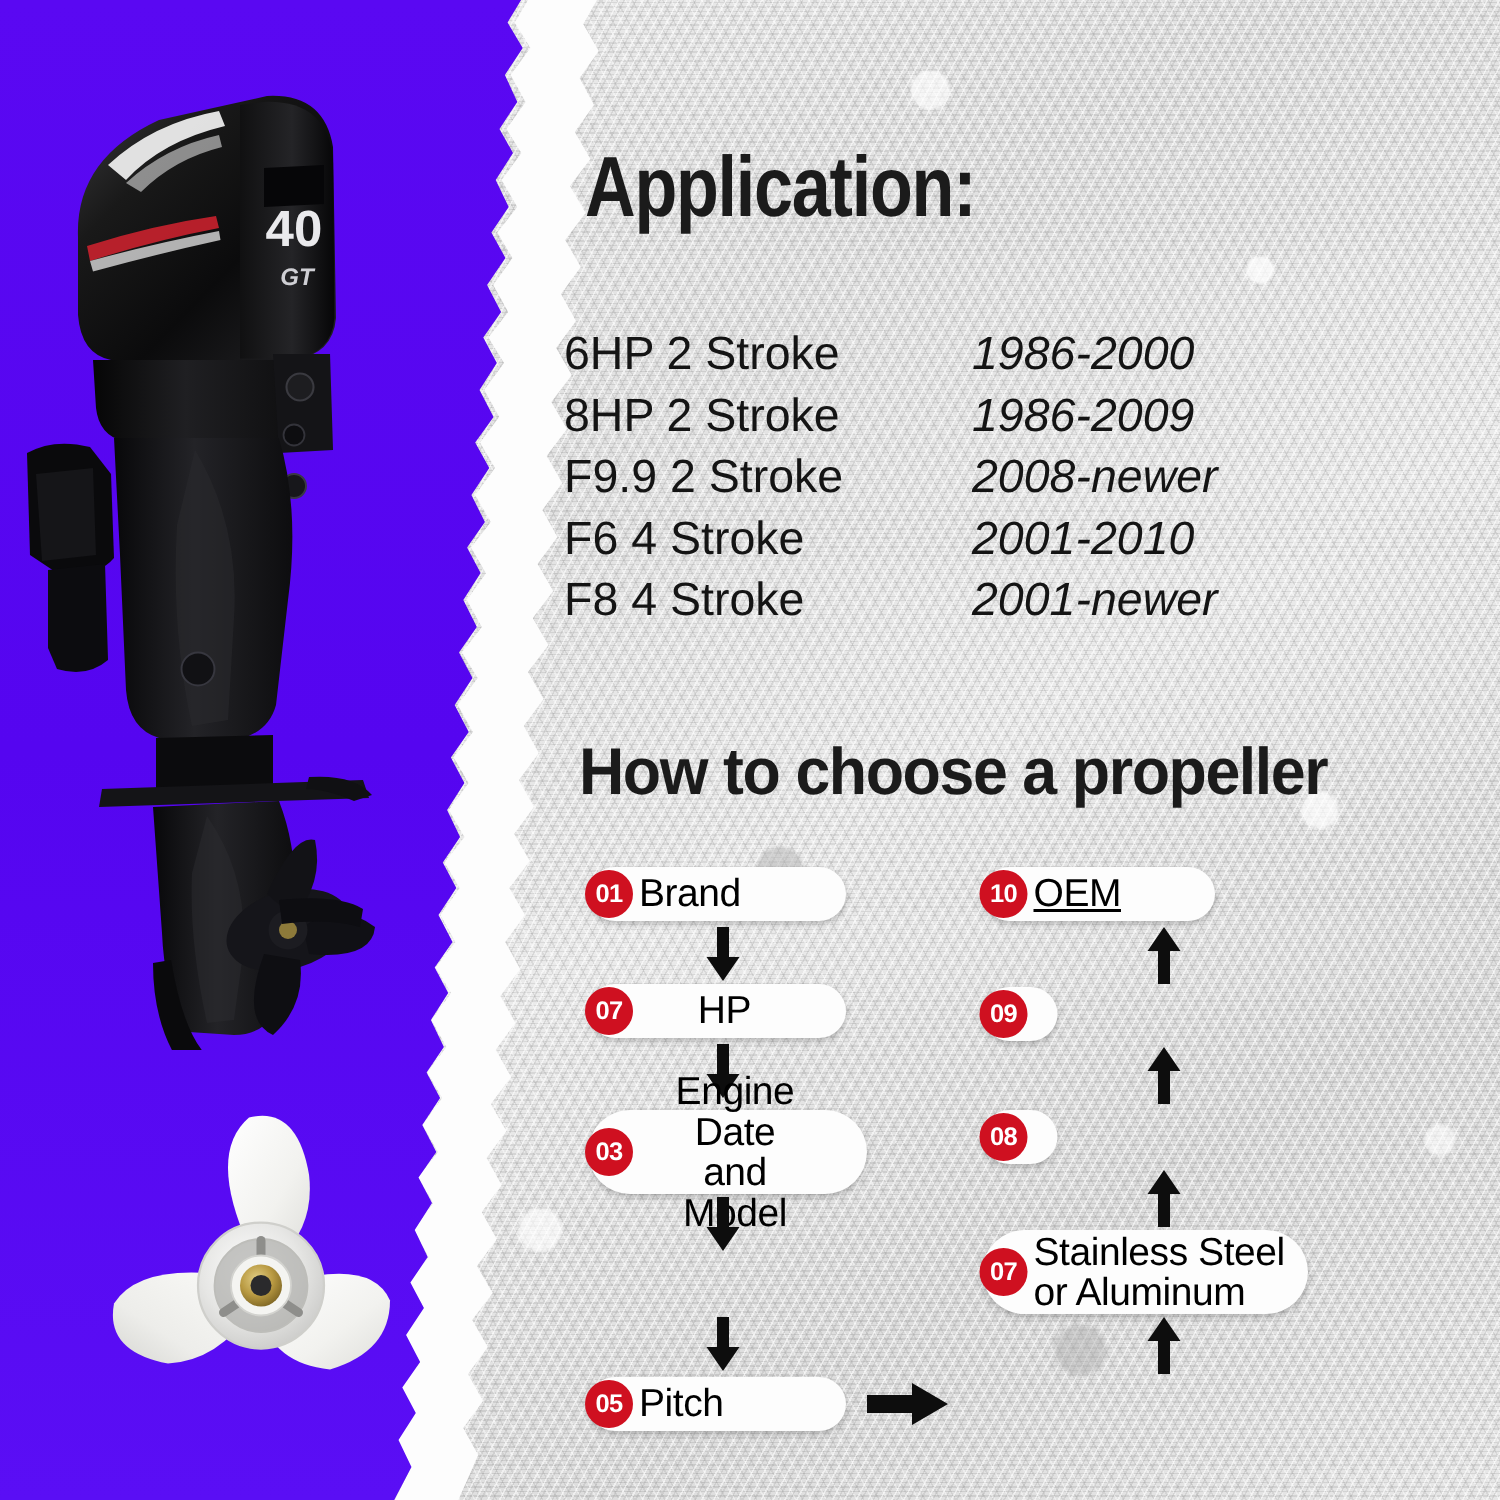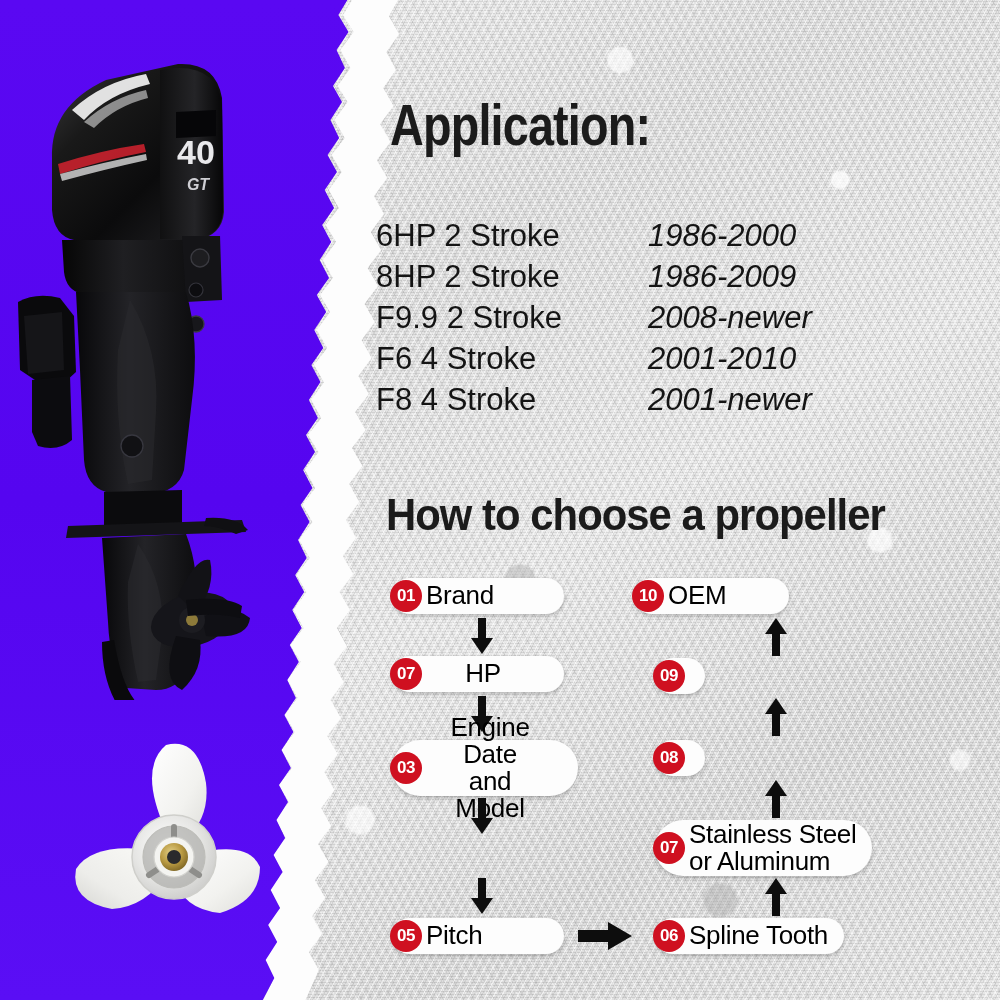--- a/index.html
+++ b/index.html
@@ -425,24 +425,20 @@
       <span class="badge">05</span>
       <span class="pill-label">Pitch</span>
     </div>
 
     <div class="arrow" style="left:578px; top:920px;">
       <svg width="56" height="32" viewBox="0 0 56 32">
           <path d="M0 10 h30 v-8 l24 14 -24 14 v-8 h-30 z" fill="#0d0d0d"></path>
         </svg>
     </div>
 
-    <div class="pill" style="left:655px; top:918px;">
-      <span class="badge">06</span>
-      <span class="pill-label">Spline Tooth</span>
-    </div>
 
     <div class="arrow" style="left:762px; top:878px;">
       <svg width="28" height="38" viewBox="0 0 28 38">
           <path d="M14 0 l11 16 h-7 v22 h-8 v-22 h-7 z" fill="#0d0d0d"></path>
         </svg>
     </div>
 
     <div class="pill two-line" style="left:655px; top:820px;">
       <span class="badge">07</span>
       <span class="pill-label">Stainless Steel
@@ -468,19 +464,19 @@
     <div class="pill" style="left:655px; top:658px;">
       <span class="badge">09</span>
     </div>
 
     <div class="arrow" style="left:762px; top:618px;">
       <svg width="28" height="38" viewBox="0 0 28 38">
           <path d="M14 0 l11 16 h-7 v22 h-8 v-22 h-7 z" fill="#0d0d0d"></path>
         </svg>
     </div>
 
-    <div class="pill" style="left:634px; top:578px; width:155px;">
+    <div class="pill" style="left:655px; top:578px; width:155px;text-decoration:underline;">
       <span class="badge">10</span>
       <span class="pill-label">OEM</span>
     </div>
 
   </div>
 </div>
 
 </body></html>

